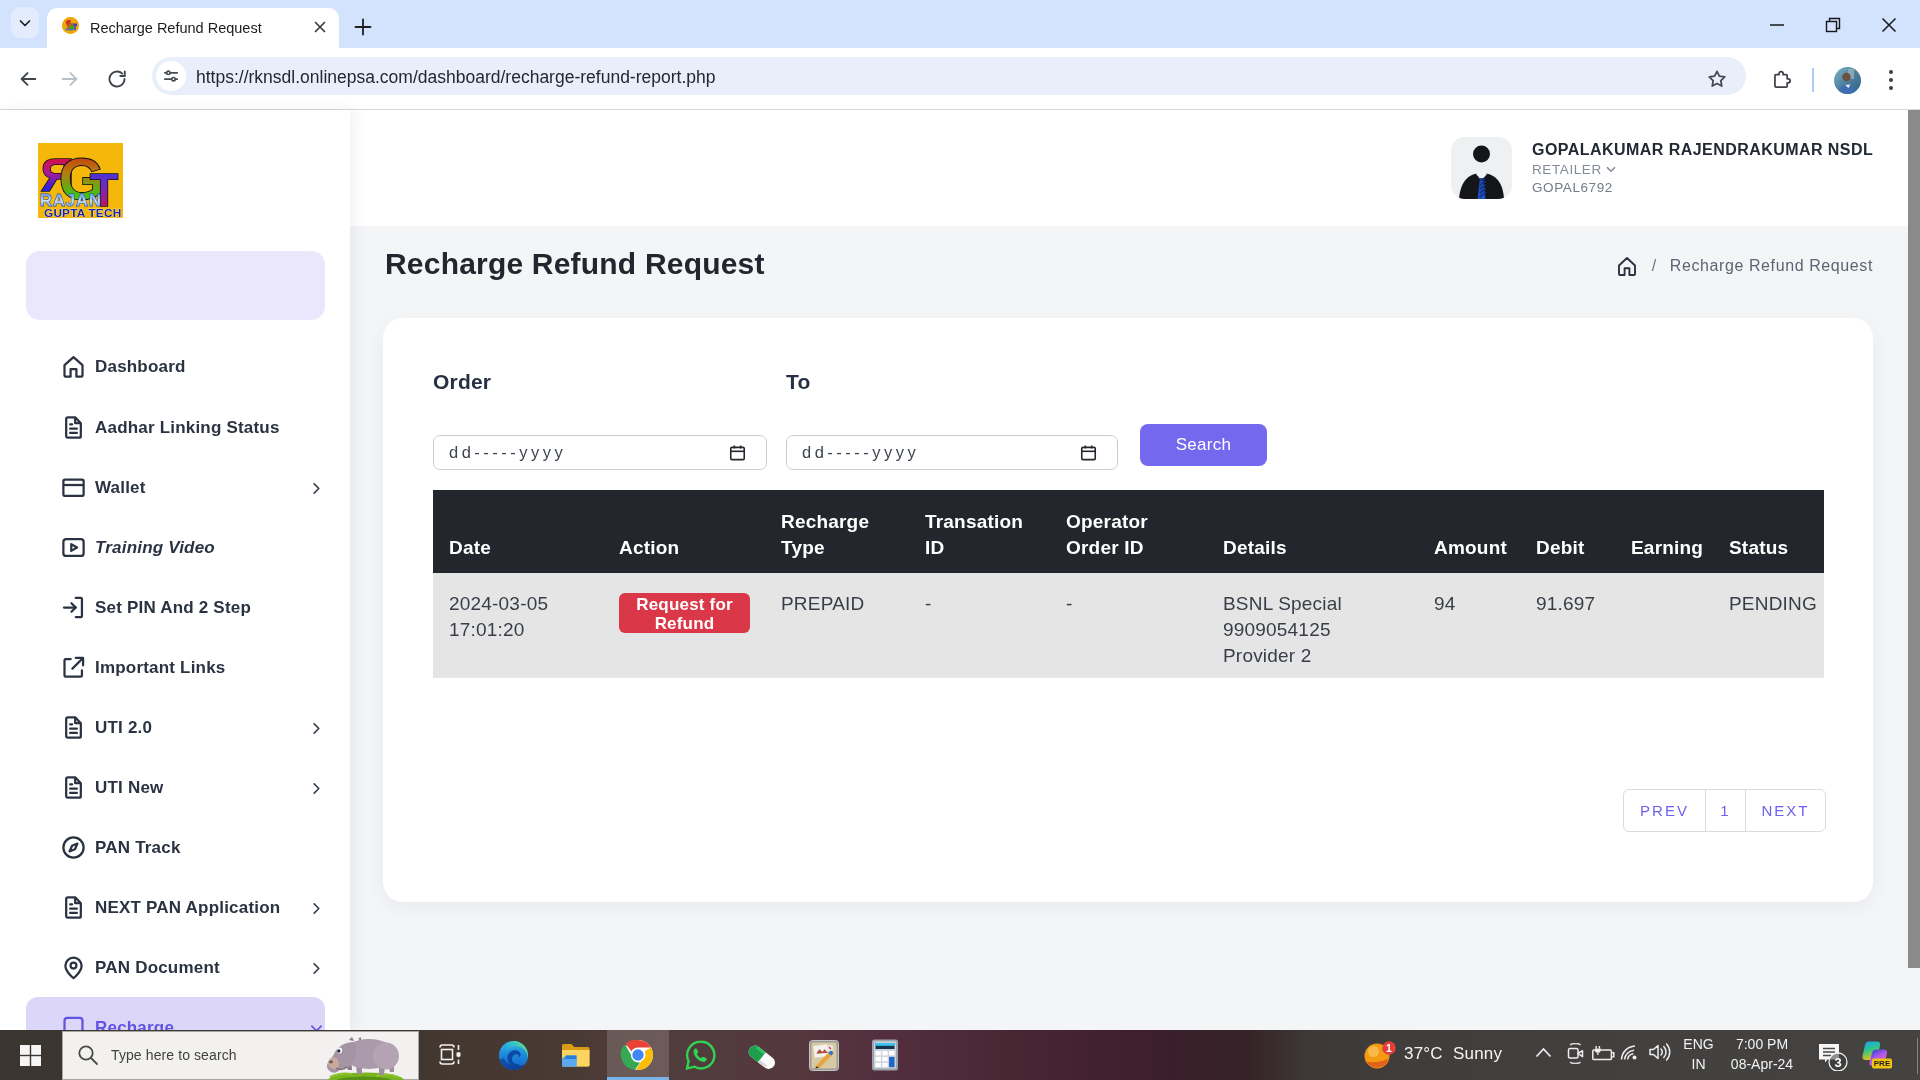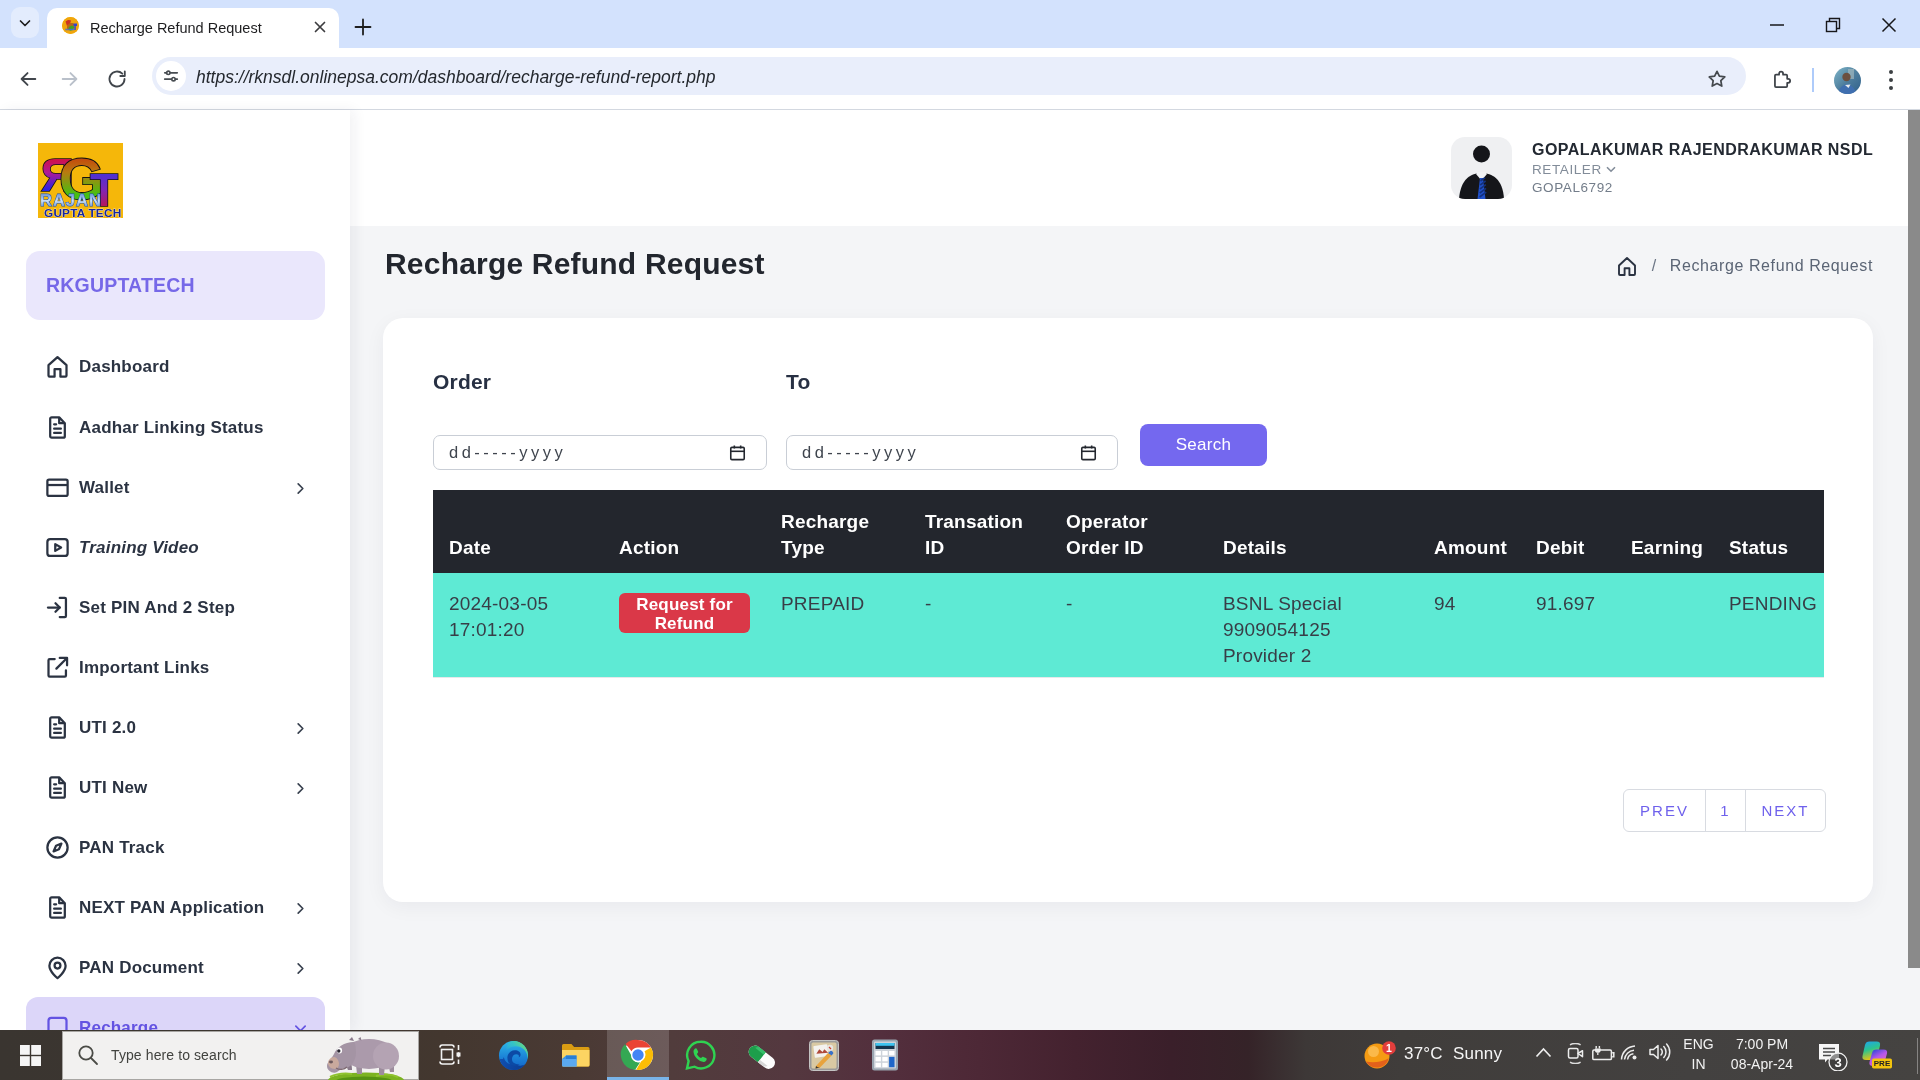--- a/index.html
+++ b/index.html
@@ -14,27 +14,27 @@
   #favicon { z-index:2; left:62px; top:17px; width:17px; height:17px; border-radius:50%; background:#f6b409; overflow:hidden; }
   #tabtitle { left:90px; top:8px; height:40px; line-height:40px; font-size:14.5px; color:#1d1d1f; z-index:2; }
   #tabclose { left:311px; top:18px; width:18px; height:18px; color:#3c3c3f; z-index:2; }
   #newtab { left:352px; top:16px; width:22px; height:22px; color:#1f1f1f; z-index:2; }
   .winctl { color:#17171a; z-index:2; }
 
   #toolbar { left:0; top:48px; width:1920px; height:62px; background:#fff; border-bottom:1px solid #d3d8e0; z-index:1; }
   .tbicon { z-index:2; }
   #urlpill { left:152px; top:57px; width:1594px; height:38px; border-radius:19px; background:#e9eefb; z-index:1; }
   #tunecircle { left:156px; top:61px; width:30px; height:30px; border-radius:50%; background:#fff; z-index:2; display:flex; align-items:center; justify-content:center; }
-  #urltext { left:196px; top:58px; height:38px; line-height:39px; font-size:17.5px; color:#24282e; letter-spacing:0px; z-index:2;font-style:italic; }
+  #urltext { left:196px; top:58px; height:38px; line-height:39px; font-size:17.5px; color:#24282e; letter-spacing:0px; z-index:2; }
 
   
   #sidebar { left:0; top:110px; width:350px; height:920px; background:#fff; box-shadow:5px 0 12px rgba(30,30,60,.06); z-index:3; overflow:hidden; }
   #brandbox { left:26px; top:141px; width:299px; height:69px; border-radius:14px; background:#eae7fc; }
   #brandtext { left:46px; top:141px; height:69px; line-height:69px; font-size:19.5px; font-weight:bold; color:#7668e8; letter-spacing:0.2px; }
-  .mitem { left:0; width:404px; height:22px; color:#2b3342; }
+  .mitem { left:16px; width:404px; height:22px; color:#2b3342; }
   .mitem .micon { position:absolute; left:44px; top:-3px; width:27px; height:27px; }
   .mitem .mlabel { position:absolute; left:79px; top:0; line-height:22px; font-size:17px; font-weight:600; letter-spacing:0.2px; white-space:nowrap; }
   .mitem .mchev { position:absolute; left:294px; top:5px; width:13px; height:13px; color:#38414f; }
   #activeitem { left:26px; top:997px; width:299px; height:60px; border-radius:12px; background:#dcd6f9; color:#6353e2; }
 
   #appheader { left:350px; top:110px; width:1570px; height:116px; background:#fff; z-index:1; }
   #uavatar { left:1101px; top:27px; width:61px; height:62px; border-radius:14px; background:#eff0f2; overflow:hidden; }
   #uname { left:1182px; top:31px; font-size:16px; font-weight:bold; color:#232932; letter-spacing:0.45px; }
   #urole { left:1182px; top:52px; font-size:13.5px; color:#828c99; letter-spacing:0.6px; }
   #ucode { left:1182px; top:70px; font-size:13.5px; color:#737d8a; letter-spacing:0.6px; }
@@ -47,21 +47,21 @@
   .flabel { font-size:21px; font-weight:bold; color:#273043; letter-spacing:0.2px; }
   .dinput { width:334px; height:35px; border:1px solid #c9ced6; border-radius:7px; background:#fff; }
   .dinput .ph { position:absolute; left:15px; top:0; line-height:33px; font-size:16.5px; color:#3f454e; letter-spacing:3.5px; }
   .dinput .cal { position:absolute; right:19px; top:7px; width:19px; height:19px; color:#23272e; }
   #searchbtn { left:757px; top:106px; width:127px; height:42px; border-radius:8px; background:#7468ef; color:#fff; font-size:17px; text-align:center; line-height:42px; letter-spacing:0.3px; }
 
   #rtable { left:50px; top:172px; width:1391px; border-collapse:collapse; table-layout:fixed; }
   #rtable thead th { background:#23262d; color:#fff; font-size:19px; font-weight:bold; text-align:left; vertical-align:bottom; padding:0 16px 12px 16px; height:83px; line-height:26px; letter-spacing:0.2px; }
   #rtable tbody td { font-size:19px; color:#383e47; vertical-align:top; padding:18px 16px 0 16px; line-height:26px; letter-spacing:0.2px; }
   #rtable tbody tr.r1 { background:#fbfbfc; height:90px; }
-  #rtable tbody tr.r2 { background:#5eead4; height:104px; }
+  #rtable tbody tr.r2 { background:#e5e5e5; height:104px; }
   #rtable tbody tr { border-bottom:1px solid #e7e8ea; }
   .refbtn { display:inline-block; width:131px; height:40px; border-radius:6px; background:#da3848; color:#fff; font-size:17px; font-weight:bold; text-align:center; line-height:19px; padding-top:2px; letter-spacing:0.2px; vertical-align:top; margin-top:2px; }
   #pagin { left:1240px; top:471px; height:43px; display:flex; border:1px solid #d8dbe1; border-radius:6px; background:#fff; color:#6f61ec; font-size:15px; letter-spacing:2px; }
   #pagin .pcell { display:flex; align-items:center; justify-content:center; }
   #pagin .pdiv { width:1px; background:#d8dbe1; }
 
   
   #scrollthumb { left:1908px; top:110px; width:12px; height:858px; background:#8a8a8a; z-index:8; }
 
   
@@ -216,21 +216,20 @@
     <rect width="85" height="75" fill="#f5b70a"></rect>
     <g font-family="Liberation Sans" font-weight="bold">
       <text x="-36" y="48" transform="scale(-1,1)" font-size="46" fill="url(#lgR)" stroke="#111" stroke-width="1.6" paint-order="stroke">R</text>
       <text x="21" y="56" font-size="58" fill="url(#lgG)" stroke="#111" stroke-width="1.8" paint-order="stroke">G</text>
       <text x="52" y="63" font-size="46" fill="url(#lgT)" stroke="#111" stroke-width="1.6" paint-order="stroke">T</text>
       <text x="2" y="63" font-size="16.5" fill="url(#lgRJ)" stroke="#1d50b0" stroke-width="1" paint-order="stroke" letter-spacing="1">RAJAN</text>
       <text x="6" y="73.5" font-size="11.8" fill="#16269e" stroke="#fff" stroke-width="0.5" paint-order="stroke" letter-spacing="0.2">GUPTA TECH</text>
     </g>
   </svg>
   <div class="abs" id="brandbox"></div>
-  <div class="abs" id="brandtext">RKGUPTATECH</div>
 
   <div class="abs mitem" style="top:246px;">
     <svg class="micon" viewBox="0 0 24 24">
         <path d="M4 10.8L12 3.6l8 7.2V20a1 1 0 0 1-1 1h-4.4v-6.6H9.4V21H5a1 1 0 0 1-1-1z" fill="none" stroke="currentColor" stroke-width="2" stroke-linejoin="round"></path>
       </svg>
     <div class="mlabel">Dashboard</div>
   </div>
   <div class="abs mitem" style="top:307px;">
     <svg class="micon" viewBox="0 0 24 24">
         <g fill="none" stroke="currentColor" stroke-width="2" stroke-linejoin="round">

